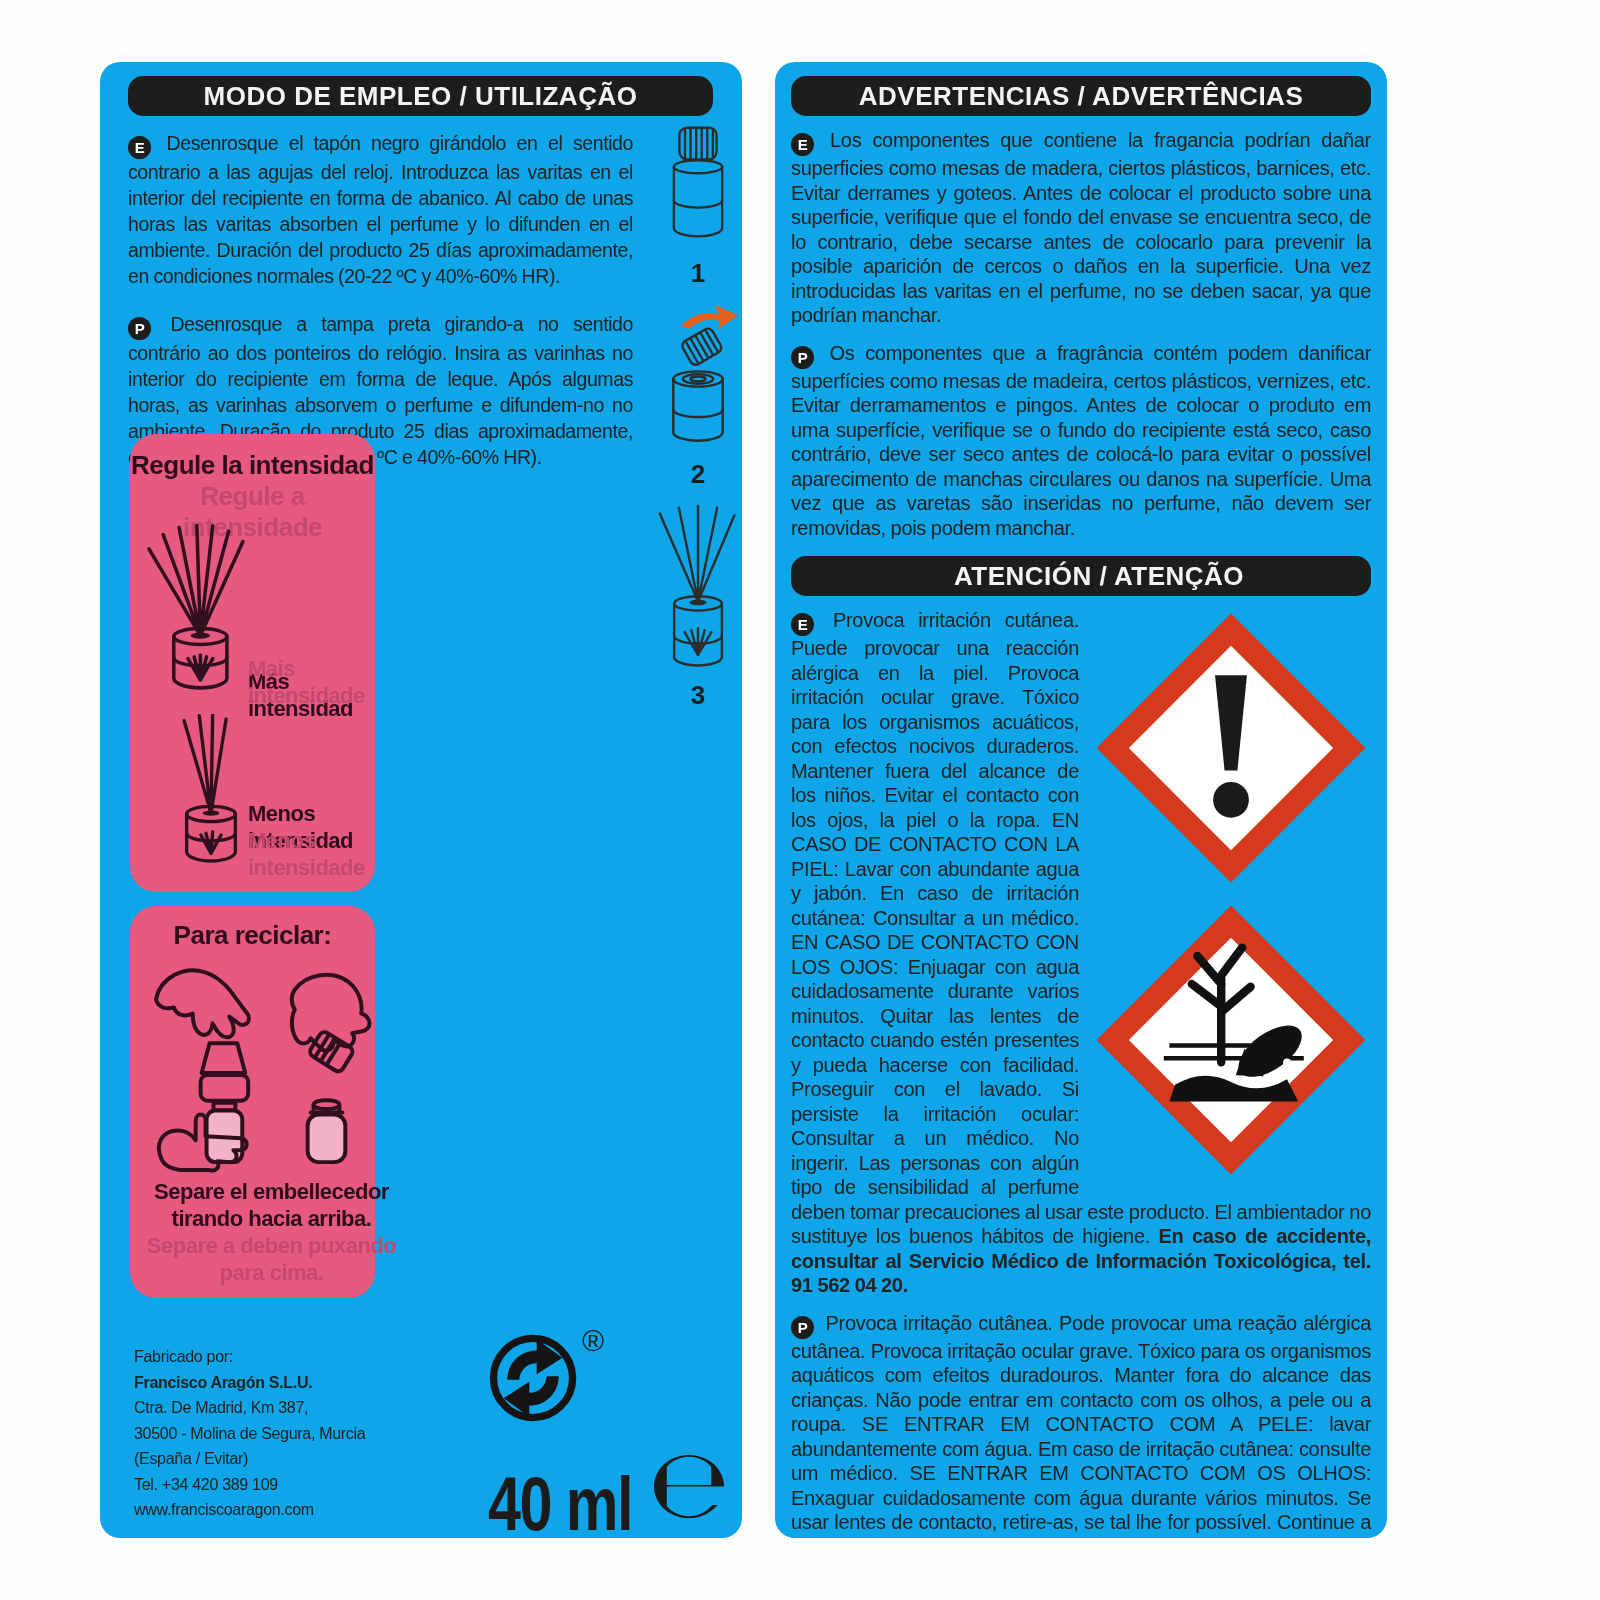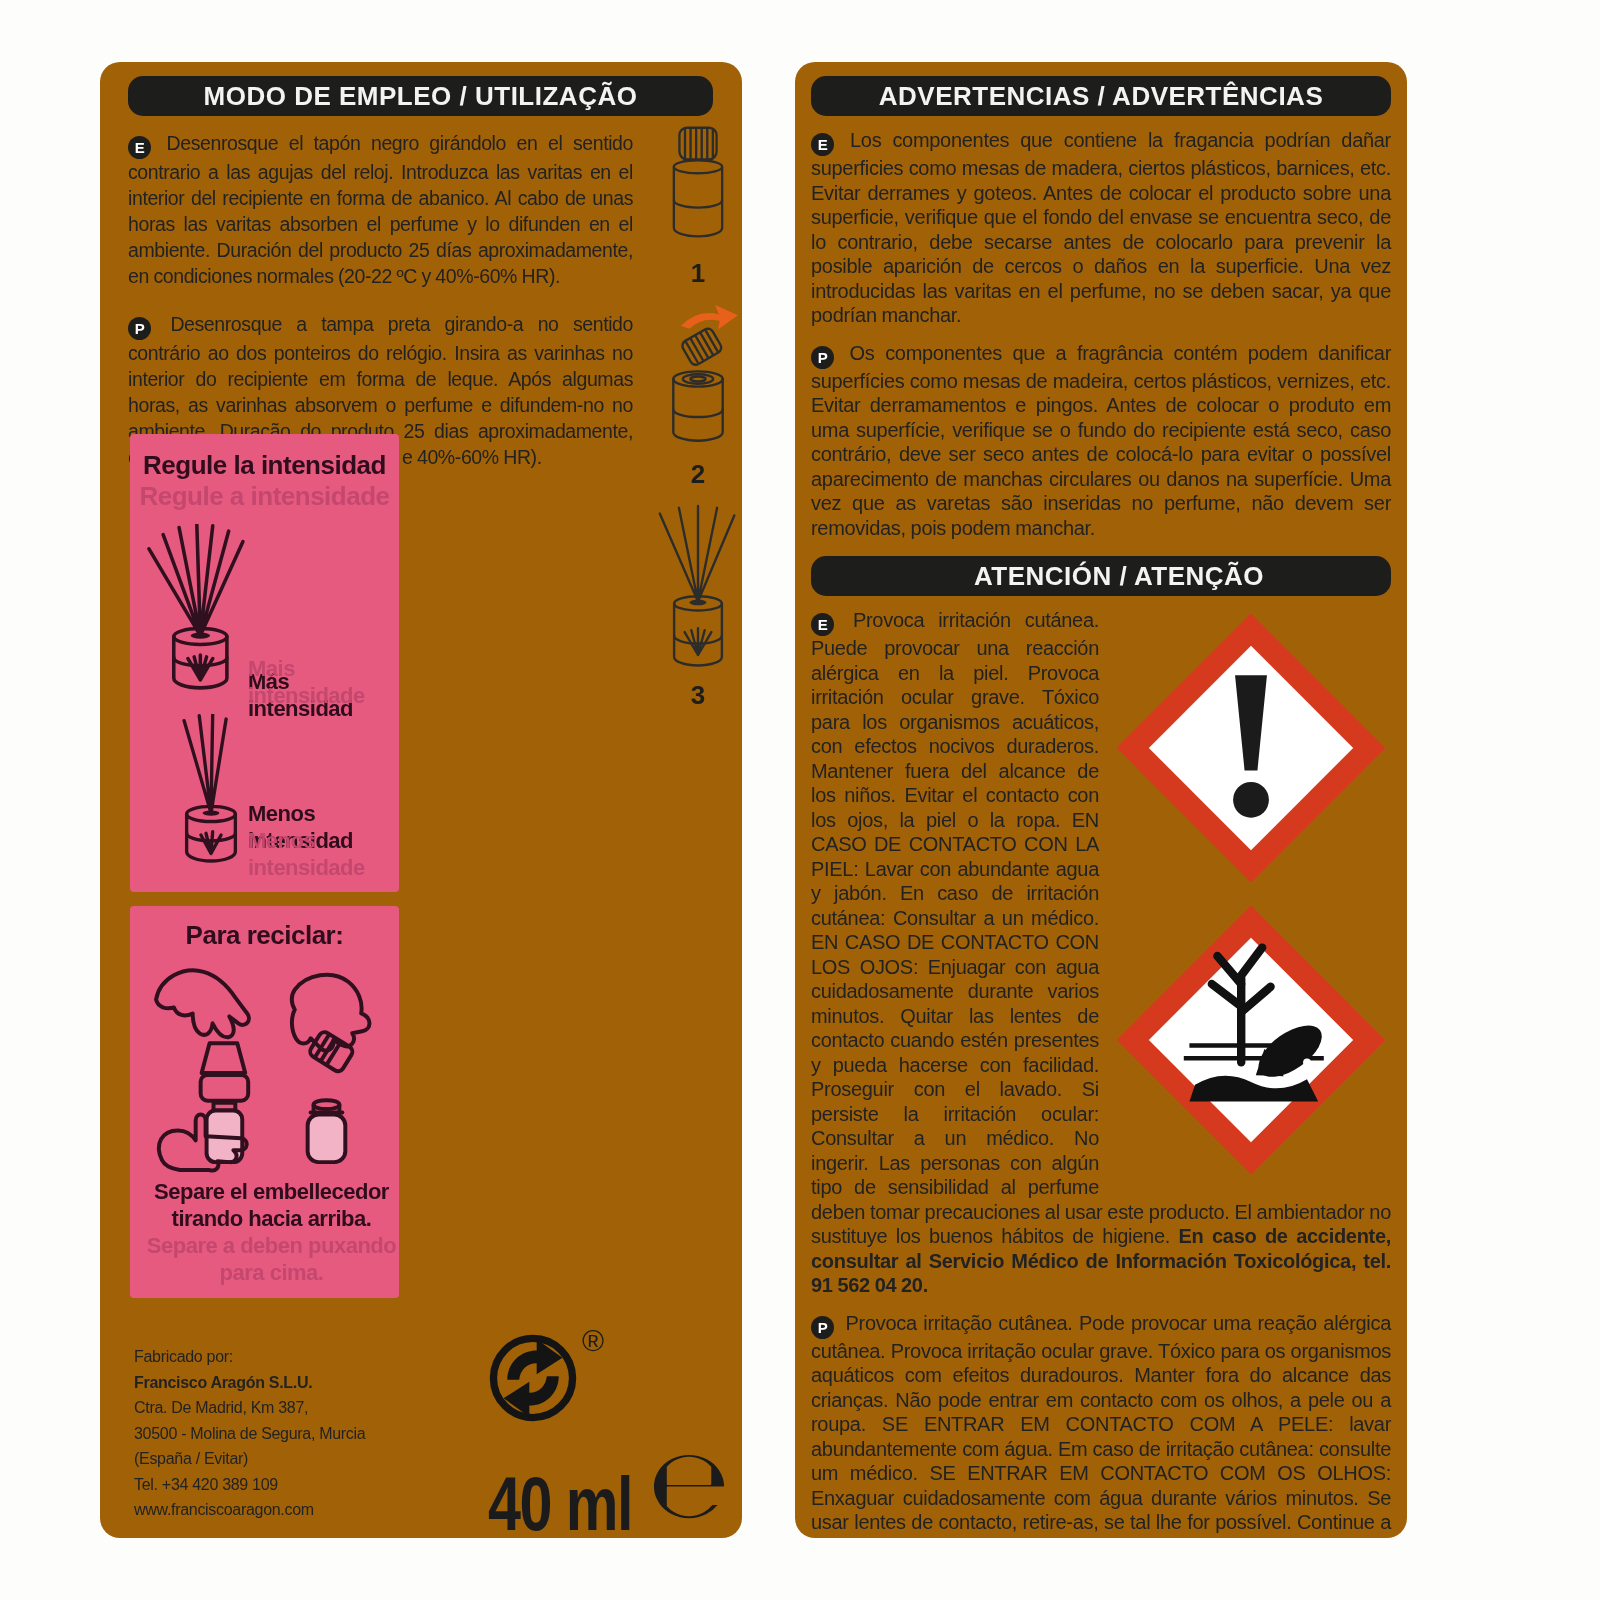--- a/index.html
+++ b/index.html
@@ -1,37 +1,37 @@
 <!DOCTYPE html>
 <html><head>
 <meta charset="utf-8">
 <style>
   html,body{margin:0;padding:0;background:#fdfdfc;}
   body{width:1600px;height:1600px;position:relative;overflow:hidden;
        font-family:"Liberation Sans","DejaVu Sans",sans-serif;color:#1d1d1b;}
-  .panel{position:absolute;top:62px;height:1476px;background:#a16207;border-radius:20px;}
+  .panel{position:absolute;top:62px;height:1476px;background:#0ea5e9;border-radius:20px;}
   #left-panel{left:100px;width:642px;}
-  #right-panel{left:795px;width:612px;overflow:hidden;}
+  #right-panel{left:775px;width:612px;overflow:hidden;}
   .bar{background:#1d1d1b;border-radius:15px;color:#f3f3f1;font-weight:bold;
        font-size:26px;text-align:center;line-height:40px;height:40px;letter-spacing:.5px;}
   .lp-bar{position:absolute;left:28px;right:29px;top:14px;}
   .badge{display:inline-block;width:23px;height:23px;border-radius:50%;background:#1d1d1b;
          color:#fff;font-weight:bold;font-size:15px;line-height:23px;text-align:center;
          vertical-align:-3px;margin-right:5px;}
   .body-text{font-size:19.5px;line-height:26px;letter-spacing:-.4px;word-spacing:-.5px;
              text-align:justify;color:#222;}
   #lp-paras{position:absolute;left:28px;top:68px;width:505px;}
   #lp-paras p{margin:0 0 22px 0;}
   
   #steps-col{position:absolute;left:552px;top:62px;width:92px;display:flex;
              flex-direction:column;align-items:center;}
   .step-num{font-weight:bold;font-size:26px;margin:4px 0 14px 0;color:#1d1d1b;}
   .lineart{stroke:#2c2c2a;stroke-width:2.5;fill:none;stroke-linecap:round;stroke-linejoin:round;}
   
-  .pinkbox{position:absolute;left:30px;width:269px;background:#e75a80;border-radius:4px;}
+  .pinkbox{position:absolute;left:30px;width:245px;background:#e75a80;border-radius:26px;}
   #intensity-box{top:372px;height:458px;}
   #recycle-box{top:844px;height:392px;}
   .pk-title{font-size:26px;font-weight:bold;text-align:center;letter-spacing:-.5px;}
   .pk-dark{color:#2f0d1c;}
   .pk-muted{color:#c4486e;}
   .pinkart{stroke:#30101e;stroke-width:4;fill:none;stroke-linecap:round;stroke-linejoin:round;}
   .pk-label{position:absolute;font-size:22px;font-weight:bold;line-height:27px;letter-spacing:-.5px;}
   
   #manufacturer{position:absolute;left:34px;top:1282px;font-size:16px;line-height:25.5px;
                 letter-spacing:-.3px;color:#222;}

